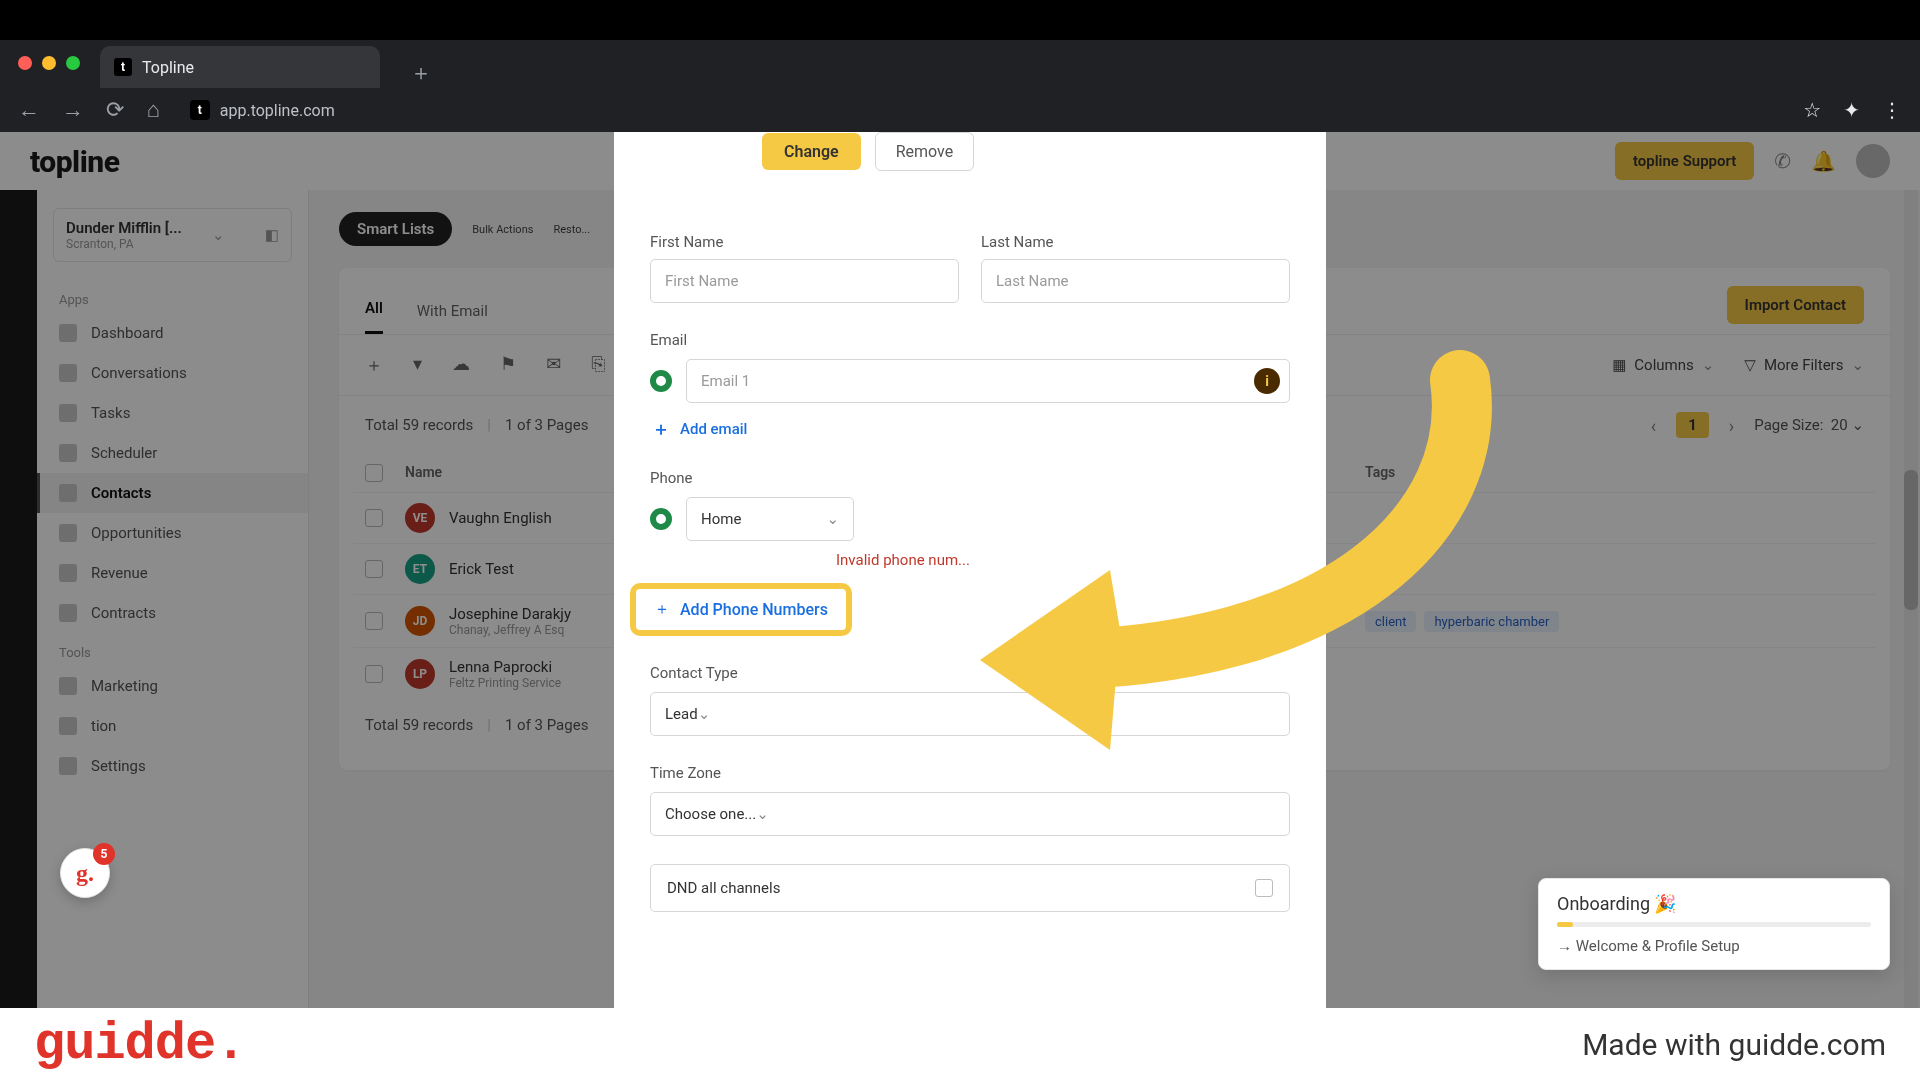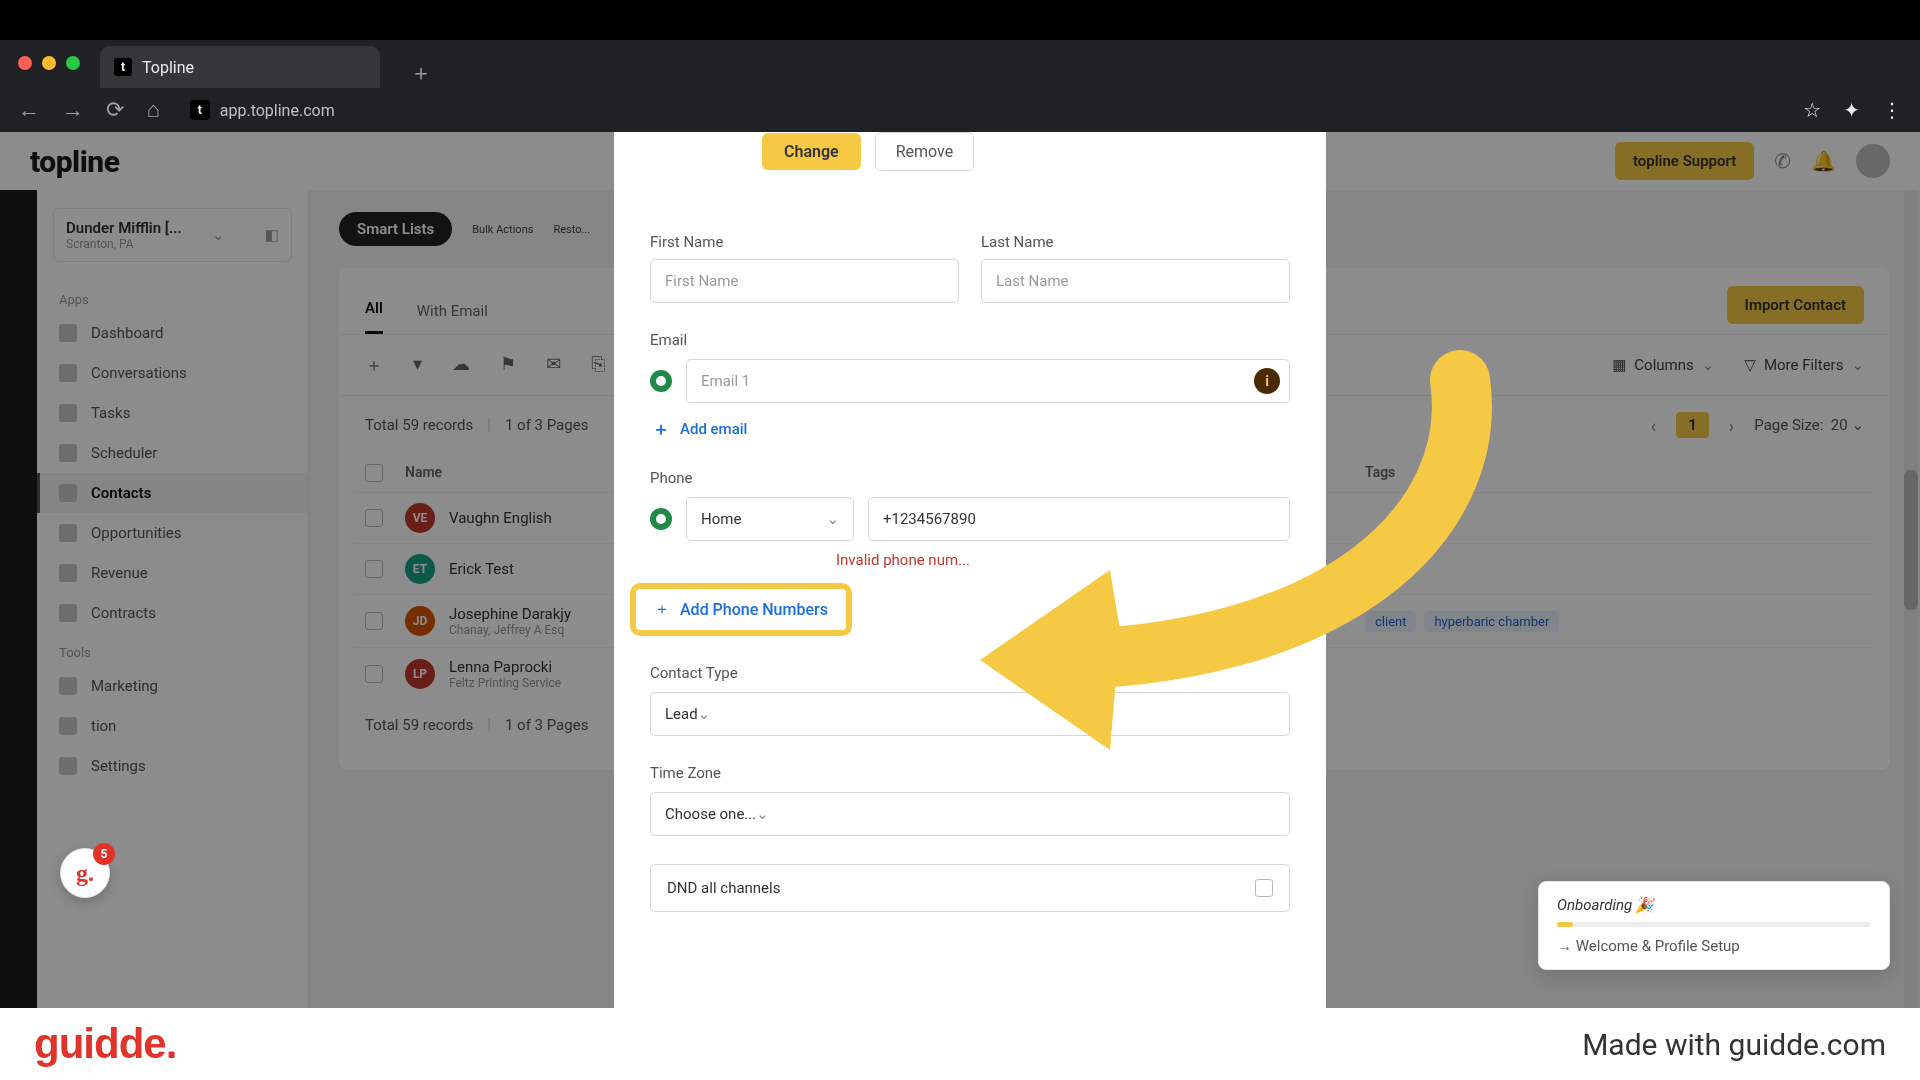--- a/index.html
+++ b/index.html
@@ -3,21 +3,21 @@
 <meta charset="utf-8">
 <style>
 * { margin: 0; padding: 0; box-sizing: border-box; font-family: -apple-system, BlinkMacSystemFont, "Segoe UI", Roboto, sans-serif; }
 html, body { width: 1920px; height: 1080px; overflow: hidden; background: #000; }
 
 .screen { width: 1920px; height: 1080px; position: relative; }
 
 
 .letterbox-top { position:absolute; top:0; left:0; right:0; height:40px; background:#000; }
 .letterbox-bottom { position:absolute; bottom:0; left:0; right:0; height:72px; background:#fff; display:flex; align-items:center; justify-content:space-between; padding:0 34px; z-index:90;}
-.guidde-logo { font-family: Liberation Sans, sans-serif; font-weight: 800; font-size: 42px; color: #e0342b; letter-spacing: -1px; }
+.guidde-logo { font-family: Liberation Mono, monospace; font-weight: 800; font-size: 52px; color: #e0342b; letter-spacing: -1px; }
 .guidde-credit { font-size: 30px; color: #333; }
 
 
 .browser-chrome { position:absolute; top:40px; left:0; right:0; height:92px; background:#202124; }
 .traffic-lights { position:absolute; top:16px; left:18px; display:flex; gap:10px; }
 .tl { width:14px; height:14px; border-radius:50%; }
 .tl.red { background:#ff5f57; } .tl.yellow { background:#febc2e; } .tl.green { background:#28c840; }
 .browser-tab { position:absolute; top:6px; left:100px; width:280px; height:42px; background:#35363a; border-top-left-radius:10px; border-top-right-radius:10px; display:flex; align-items:center; padding:0 14px; gap:10px; color:#e8eaed; font-size:16px; }
 .tab-favicon { width:18px; height:18px; background:#000; border-radius:3px; display:flex; align-items:center; justify-content:center; color:#fff; font-weight:bold; font-size:12px;}
 .new-tab { position:absolute; top:18px; left:410px; color:#9aa0a6; font-size:22px; }
@@ -110,21 +110,21 @@
 .phone-row { display:flex; align-items:center; gap:14px; }
 .select { width:168px; height:44px; border:1px solid #d6d6d6; border-radius:5px; padding:0 14px; font-size:15px; display:flex; align-items:center; justify-content:space-between; color:#333;}
 .chev-down { color:#888; }
 .err { color:#c0392b; font-size:15px; margin:10px 0 0 186px;}
 .highlight-box { display:inline-flex; align-items:center; gap:10px; color:#1a6fe0; font-size:16px; font-weight:500; background:#fff; padding:10px 18px; border-radius:4px; margin:20px 0 0 -14px; outline:6px solid #f6c945; }
 .full-select { width:100%; height:44px; border:1px solid #d6d6d6; border-radius:5px; padding:0 14px; font-size:15px; display:flex; align-items:center; justify-content:flex-start; color:#333; margin-top:6px;}
 .dnd-row { border:1px solid #d6d6d6; border-radius:5px; padding:14px 16px; display:flex; align-items:center; justify-content:space-between; margin-top:6px; color:#333; font-size:15px;}
 
 
 .onboard { position:absolute; z-index:35; right:30px; bottom:110px; width:352px; background:#fff; border:1px solid #e6e6e6; border-radius:8px; padding:14px 18px; box-shadow:0 6px 20px rgba(0,0,0,0.15);}
-.onboard .ob-title { font-size:15px; color:#333; margin-bottom:8px;font-style:italic;}
+.onboard .ob-title { font-size:18px; color:#333; margin-bottom:8px;}
 .onboard .progress { height:5px; background:#ececec; border-radius:3px; position:relative; margin-bottom:10px;}
 .onboard .progress .fill { position:absolute; left:0; top:0; bottom:0; width:5%; background:#f6c945; border-radius:3px;}
 .onboard .ob-step { font-size:15px; color:#555; }
 
 
 .arrow-wrap { position:absolute; z-index:40; left:920px; top:340px; width:600px; height:440px; pointer-events:none;}
 
 
 .g-bubble { position:absolute; z-index:36; left:60px; top:848px; width:50px; height:50px; border-radius:50%; background:#fff; border:1px solid #e2e2e2; display:flex; align-items:center; justify-content:center; box-shadow:0 4px 12px rgba(0,0,0,0.2);}
 .g-bubble span { font-family: Georgia, serif; color:#e0342b; font-weight:800; font-size:24px;}
@@ -401,21 +401,20 @@
           <span>Add email</span>
         </div>
 
     <div class="sect-label">Phone</div>
     <div class="phone-row">
       <div class="radio"></div>
       <div class="select">
             <span>Home</span>
             <span class="chev-down">⌄</span>
           </div>
-      <input class="inp" style="flex: 1 1 0%;" value="+1234567890">
     </div>
     <div class="err">Invalid phone num...</div>
 
     <div class="highlight-box">
           <span class="plus">＋</span>
           <span>Add Phone Numbers</span>
         </div>
 
     <div class="sect-label" style="margin-top:34px;">Contact Type</div>
     <div class="full-select">

